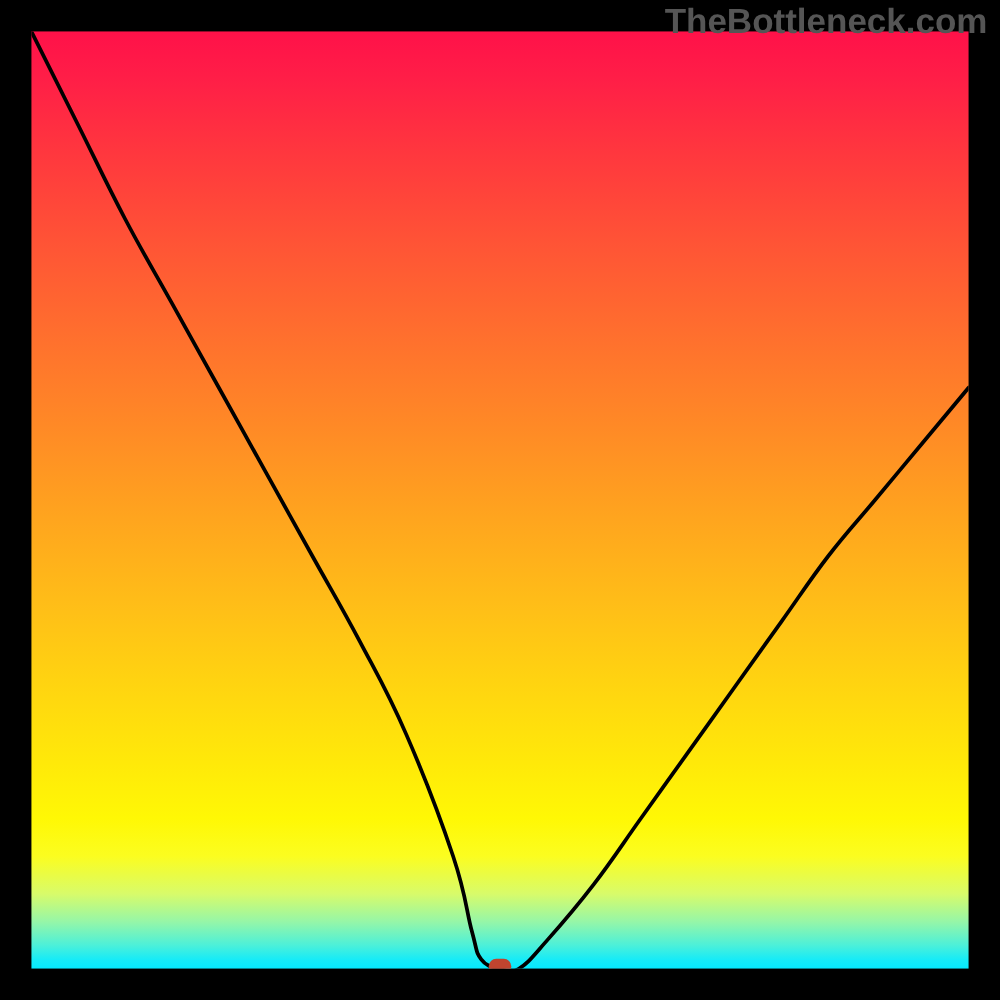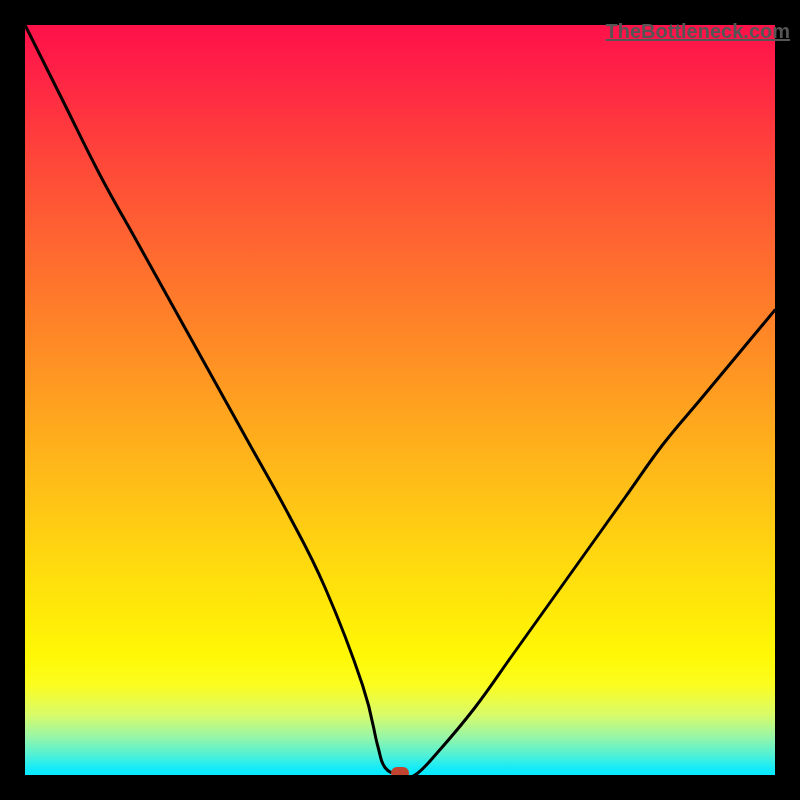--- a/index.html
+++ b/index.html
@@ -12,27 +12,26 @@
     font-family: Arial, sans-serif;
   }
   .container {
     position: relative;
     width: 800px;
     height: 800px;
     background: #000;
   }
   .watermark {
     position: absolute;
-    top: 20px;
+    top: 1px;
     right: 10px;
     color: #555;
-    font-size: 20px;
+    font-size: 28px;
     font-weight: bold;
     z-index: 10;
-    text-decoration: underline;
   }
   .plot-area {
     position: absolute;
     left: 25px;
     top: 25px;
     width: 750px;
     height: 750px;
     overflow: hidden;
   }
   .gradient-bg {

